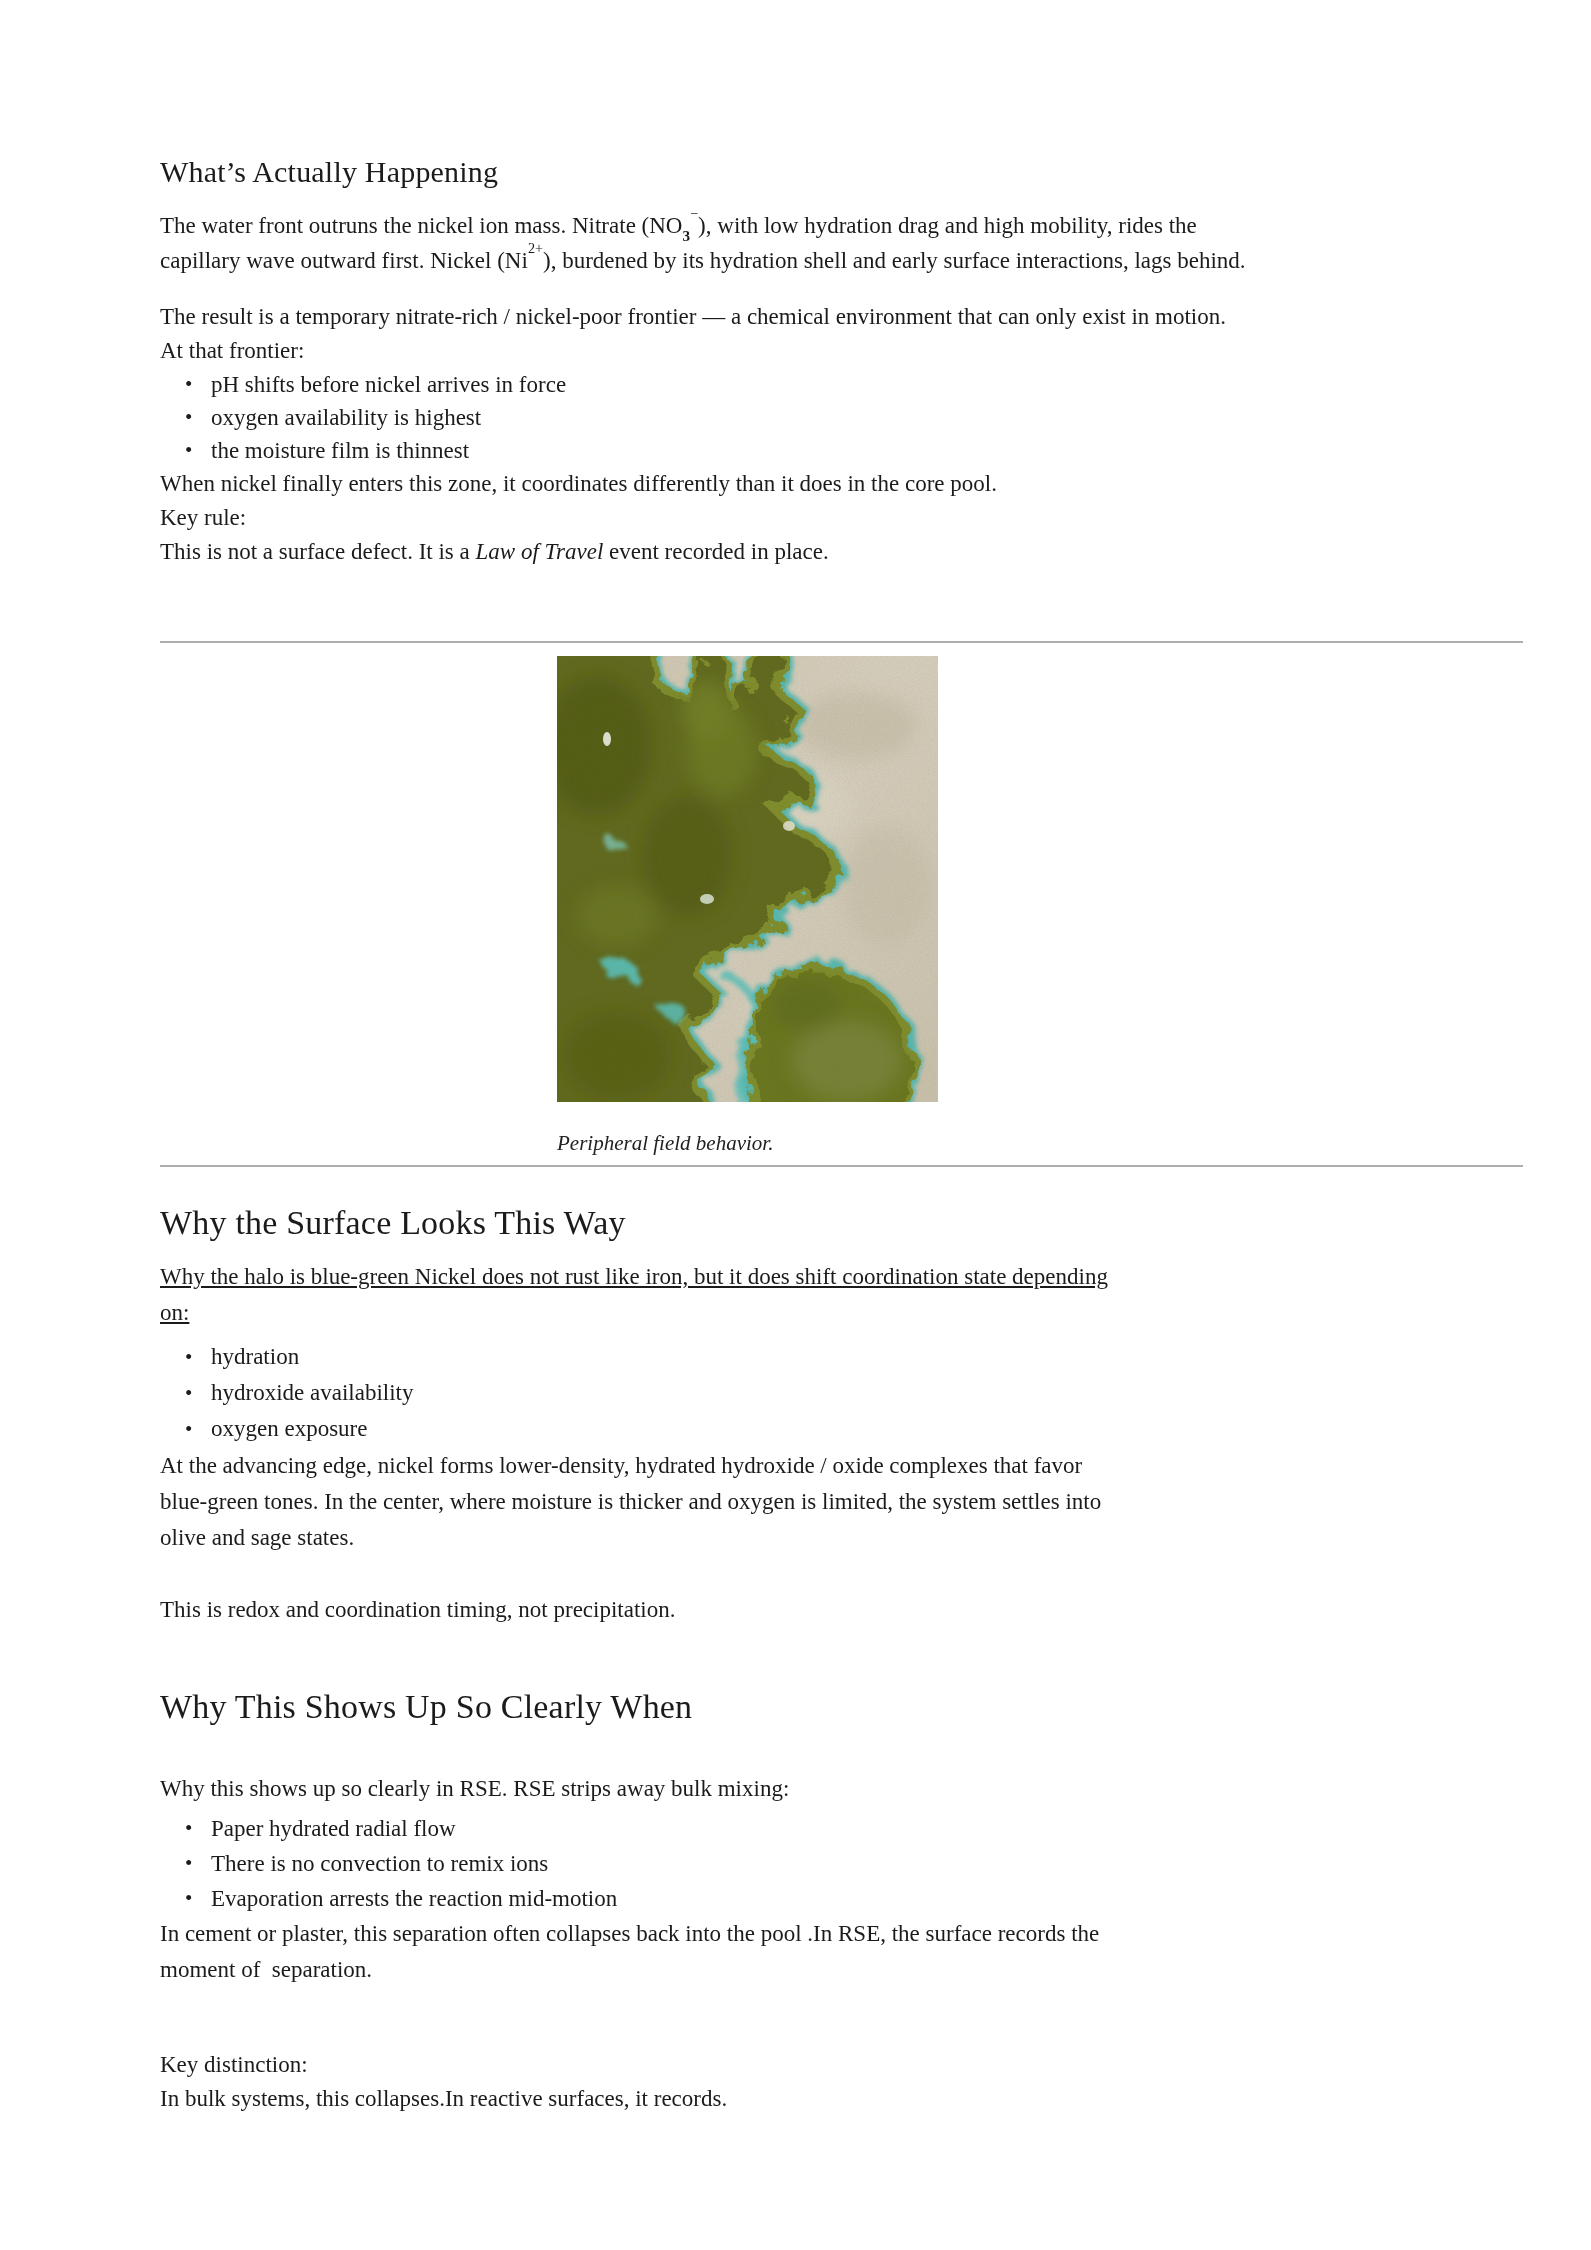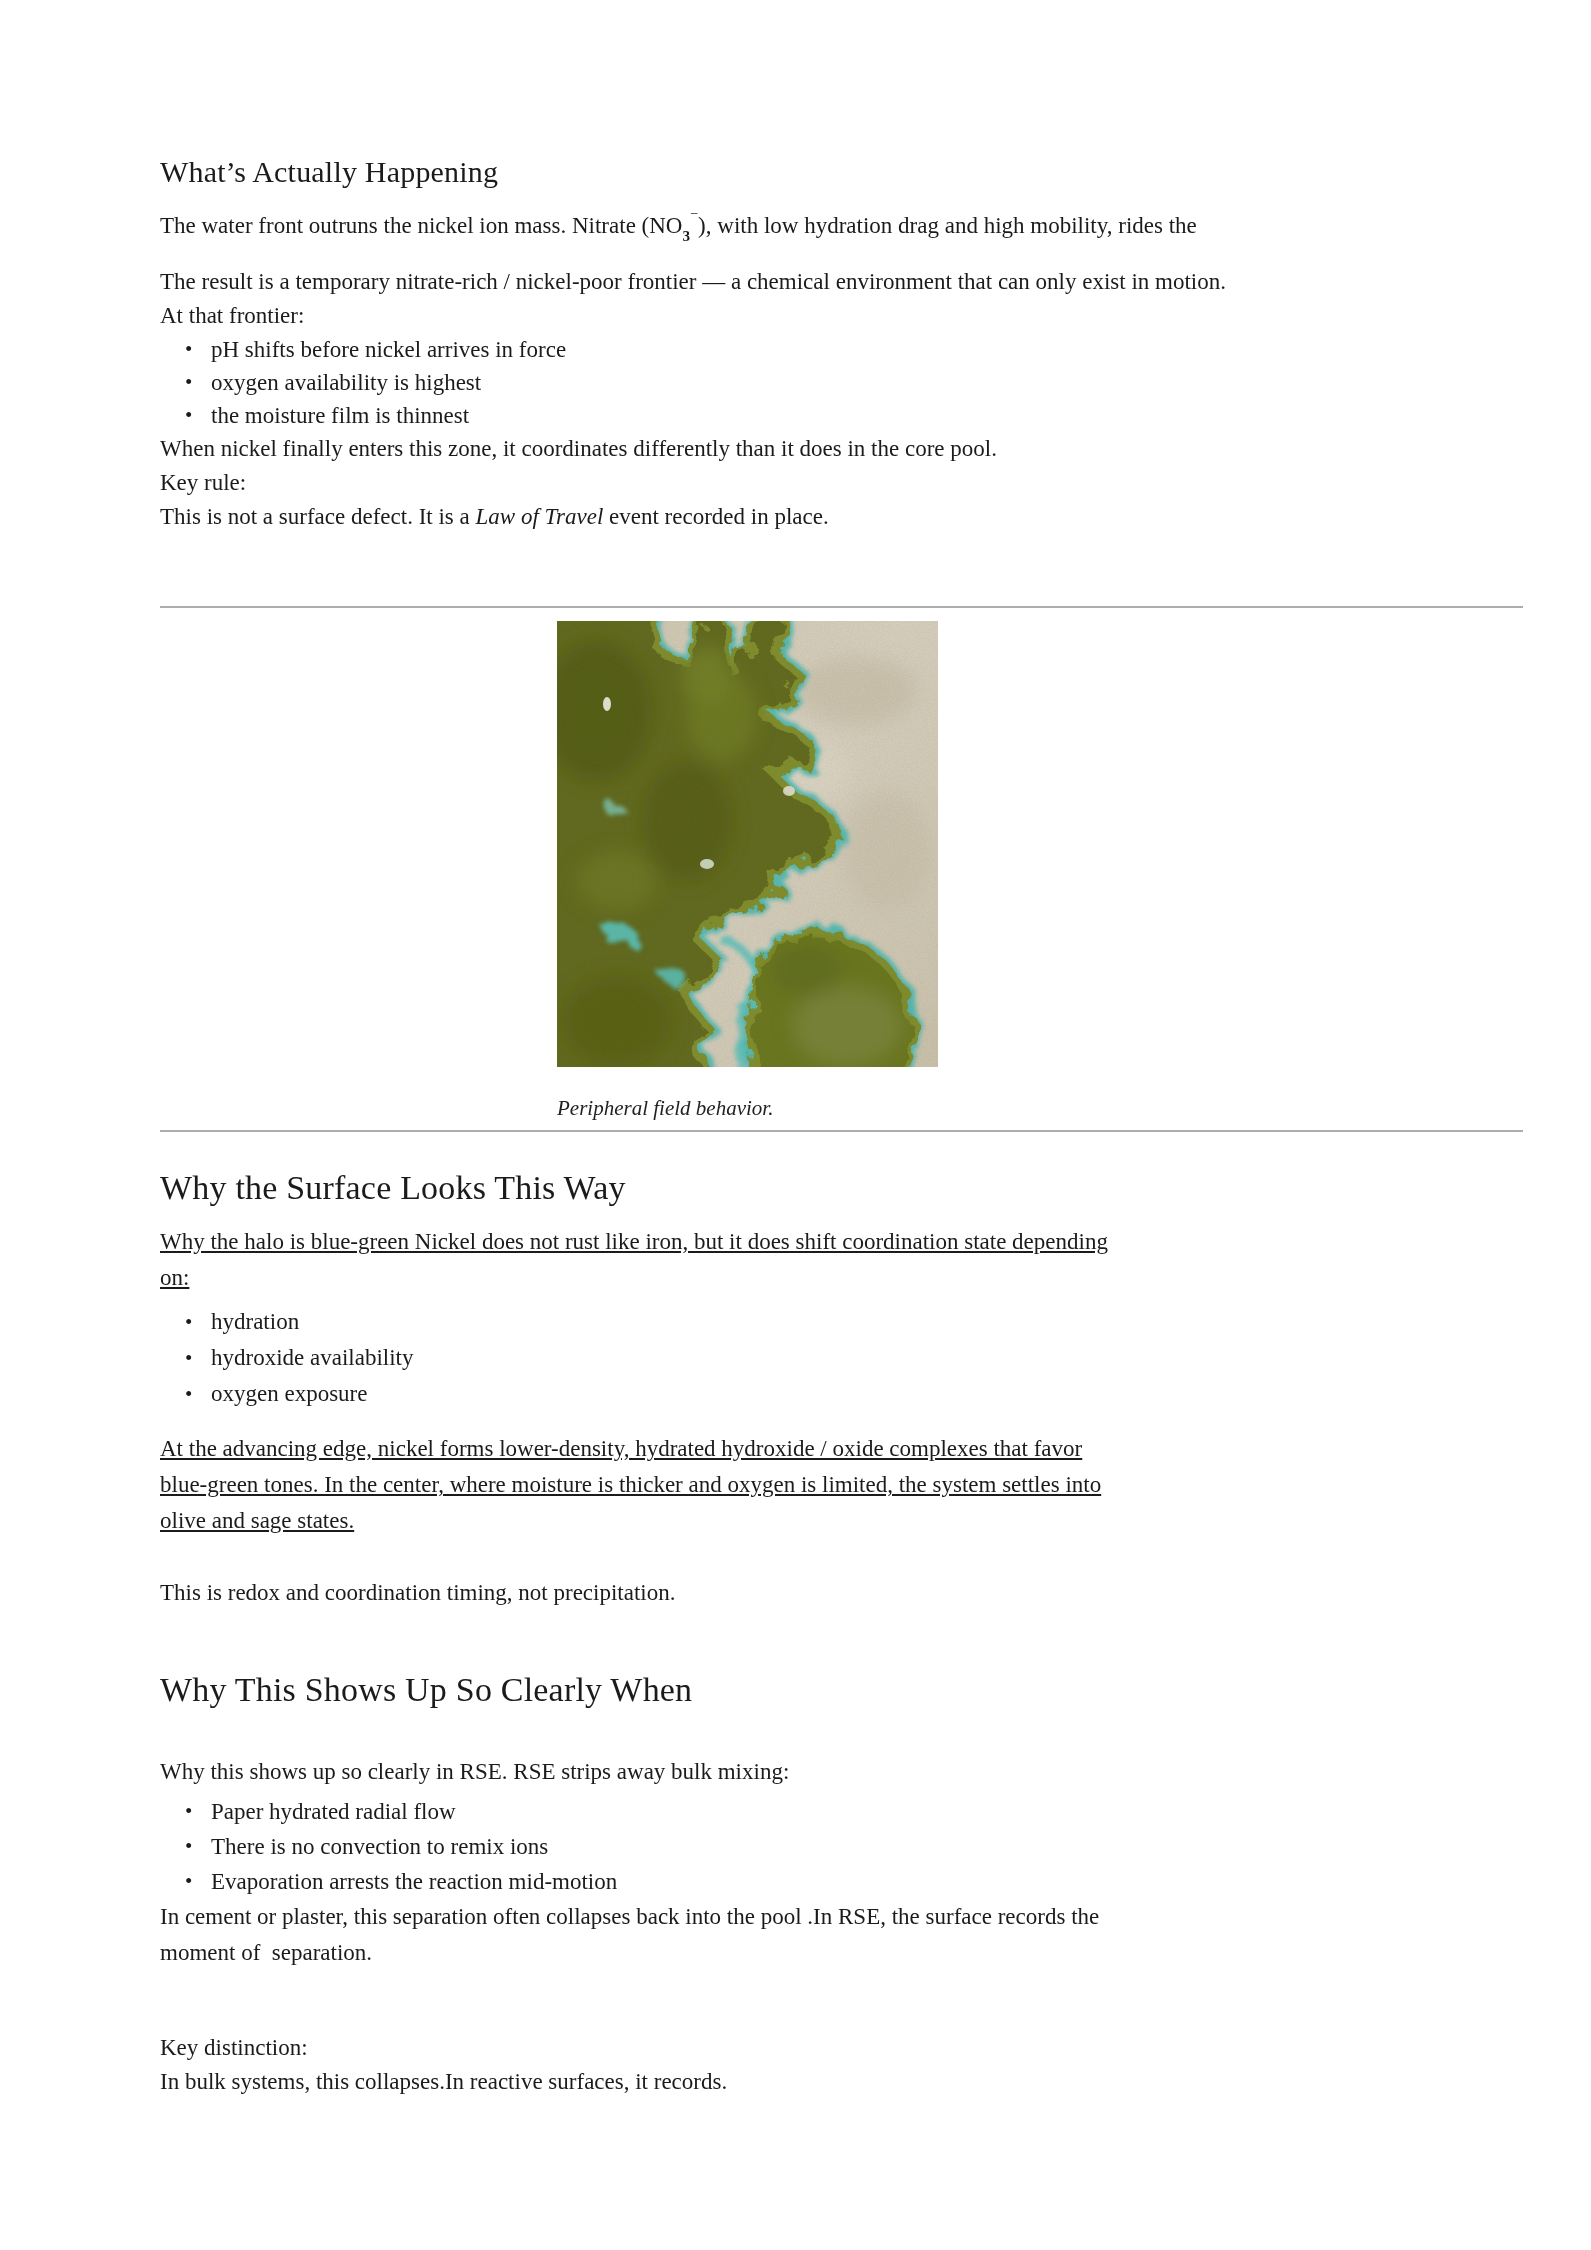--- a/index.html
+++ b/index.html
@@ -25,21 +25,21 @@
     margin:0;
   }
   .para { margin:0; font-size:23px; }
   .line { white-space:pre; }
   .lh34 .line { line-height:34px; }
   .lh35 .line { line-height:35px; }
   .lh36 .line { line-height:36px; }
   .mt16 { margin-top:16px; }
   .mt22 { margin-top:22px; }
   .mt14 { margin-top:14px;text-decoration:underline; }
-  .mt1  { margin-top:19px;text-decoration:underline; }
+  .mt1  { margin-top:1px; }
   .mt36 { margin-top:36px; }
   .mt42 { margin-top:42px; }
   .mt60 { margin-top:60px; }
   .bullets {
     list-style:none;
     margin:0; padding:0;
     font-size:23px;
   }
   .bullets.lh33 li { line-height:33px; }
   .bullets.lh36 li { line-height:36px; }
@@ -82,20 +82,21 @@
 </style>
 </head>
 <body>
 
 <div class="page">
 
   <h3 class="h3">What’s Actually Happening</h3>
 
   <div class="para lh35 mt16">
     <div class="line"><span>The water front outruns the nickel ion mass. Nitrate (NO</span><sub class="chem">3</sub><sup class="chem">−</sup><span>), with low hydration drag and high mobility, rides the</span></div>
+    <div class="line"><span>capillary wave outward first. Nickel (Ni</span><sup class="chem">2+</sup><span>), burdened by its hydration shell and early surface interactions, lags behind.</span></div>
   </div>
 
   <div class="para lh34 mt22">
     <div class="line">The result is a temporary nitrate-rich / nickel-poor frontier — a chemical environment that can only exist in motion.</div>
     <div class="line">At that frontier:</div>
   </div>
 
   <ul class="bullets lh33 ul-mt0">
     <li>pH shifts before nickel arrives in force</li>
     <li>oxygen availability is highest</li>

